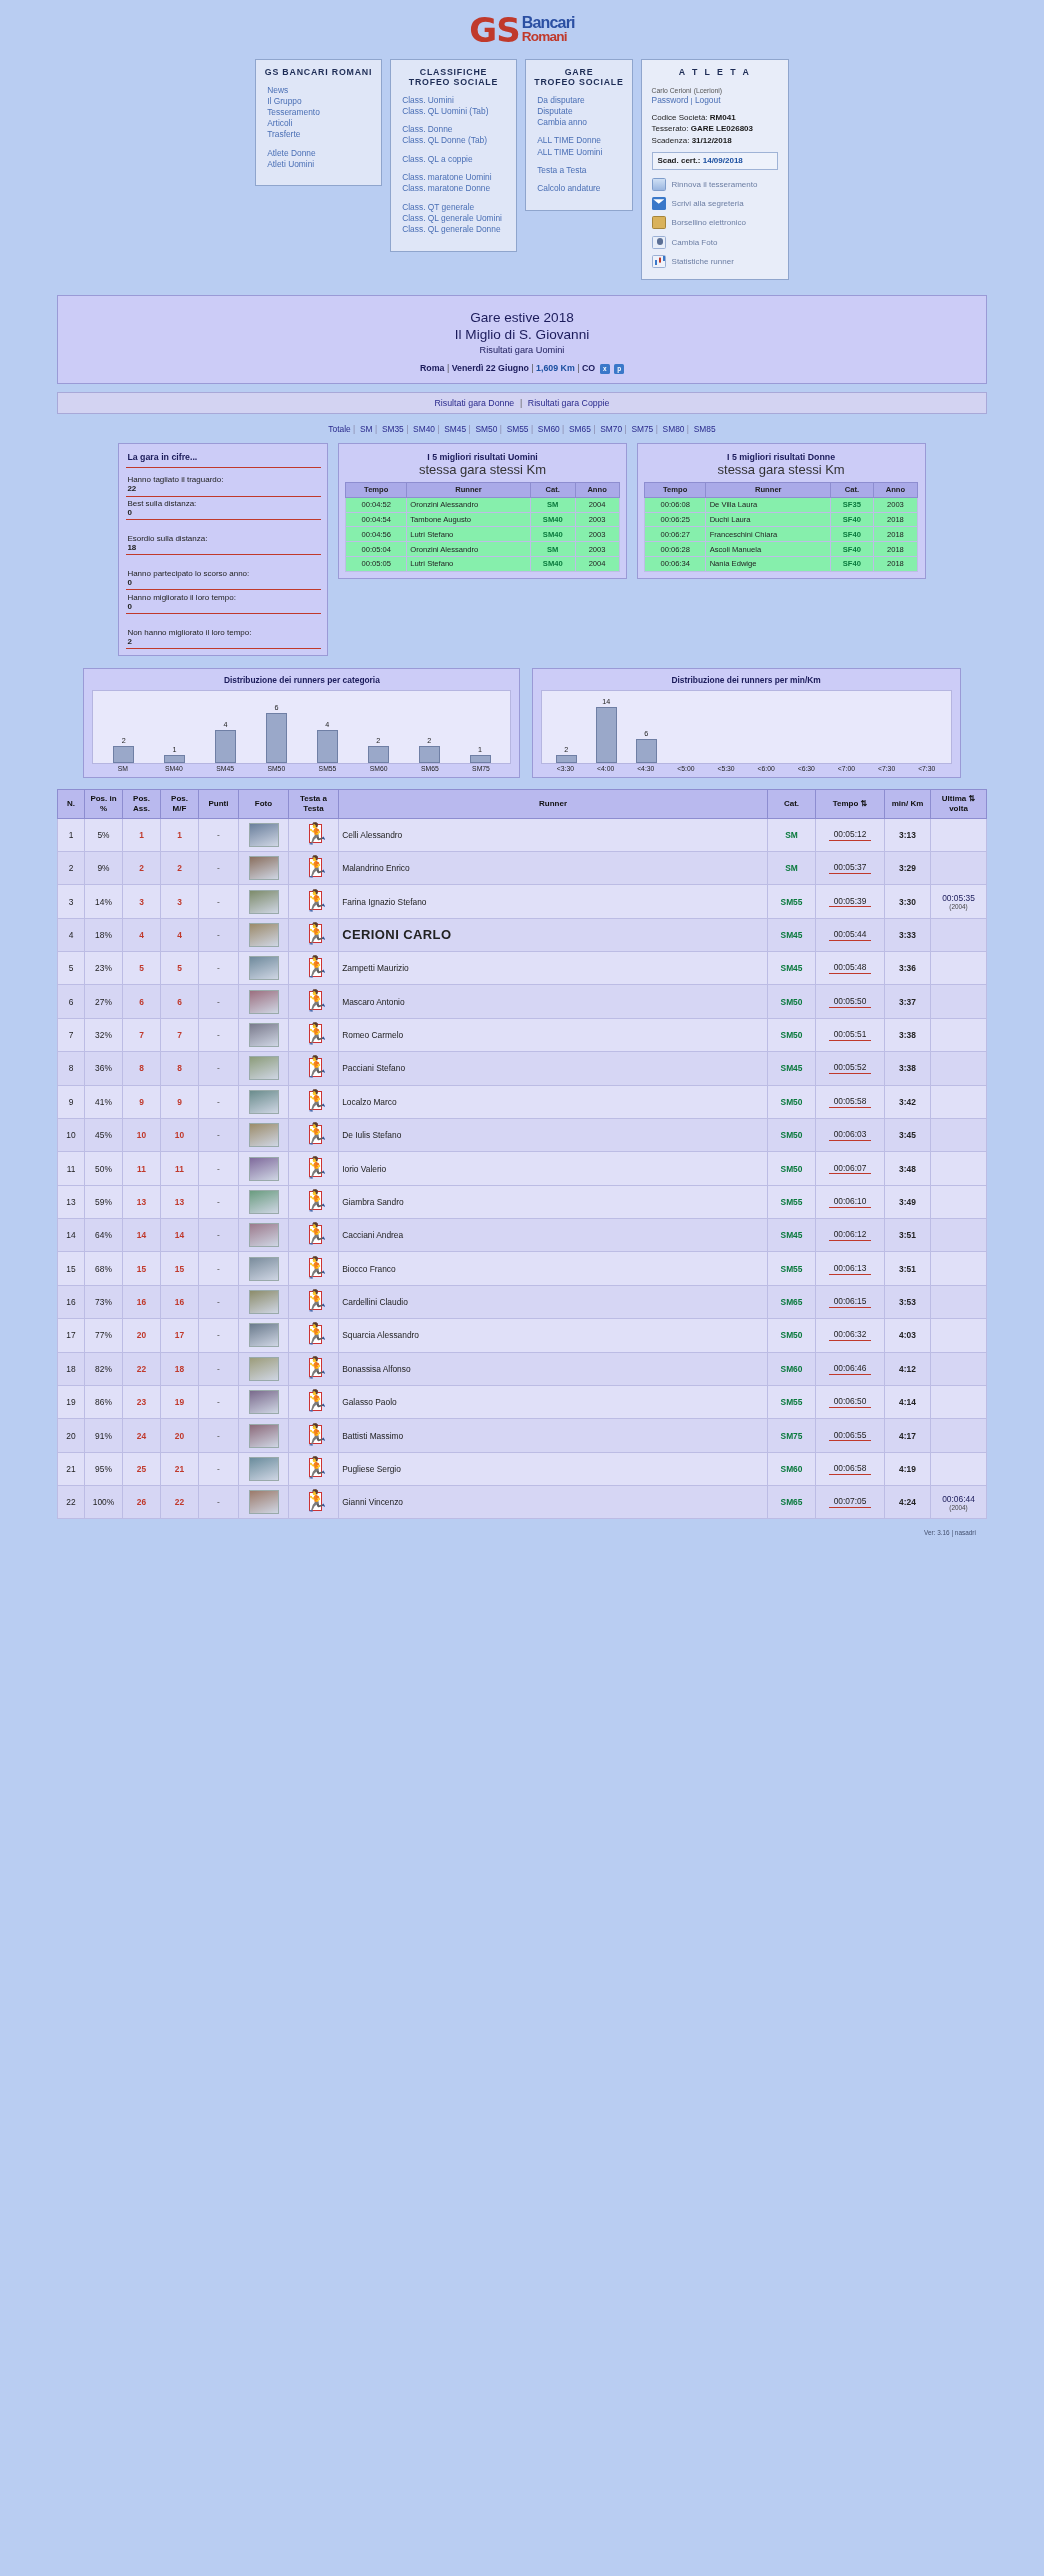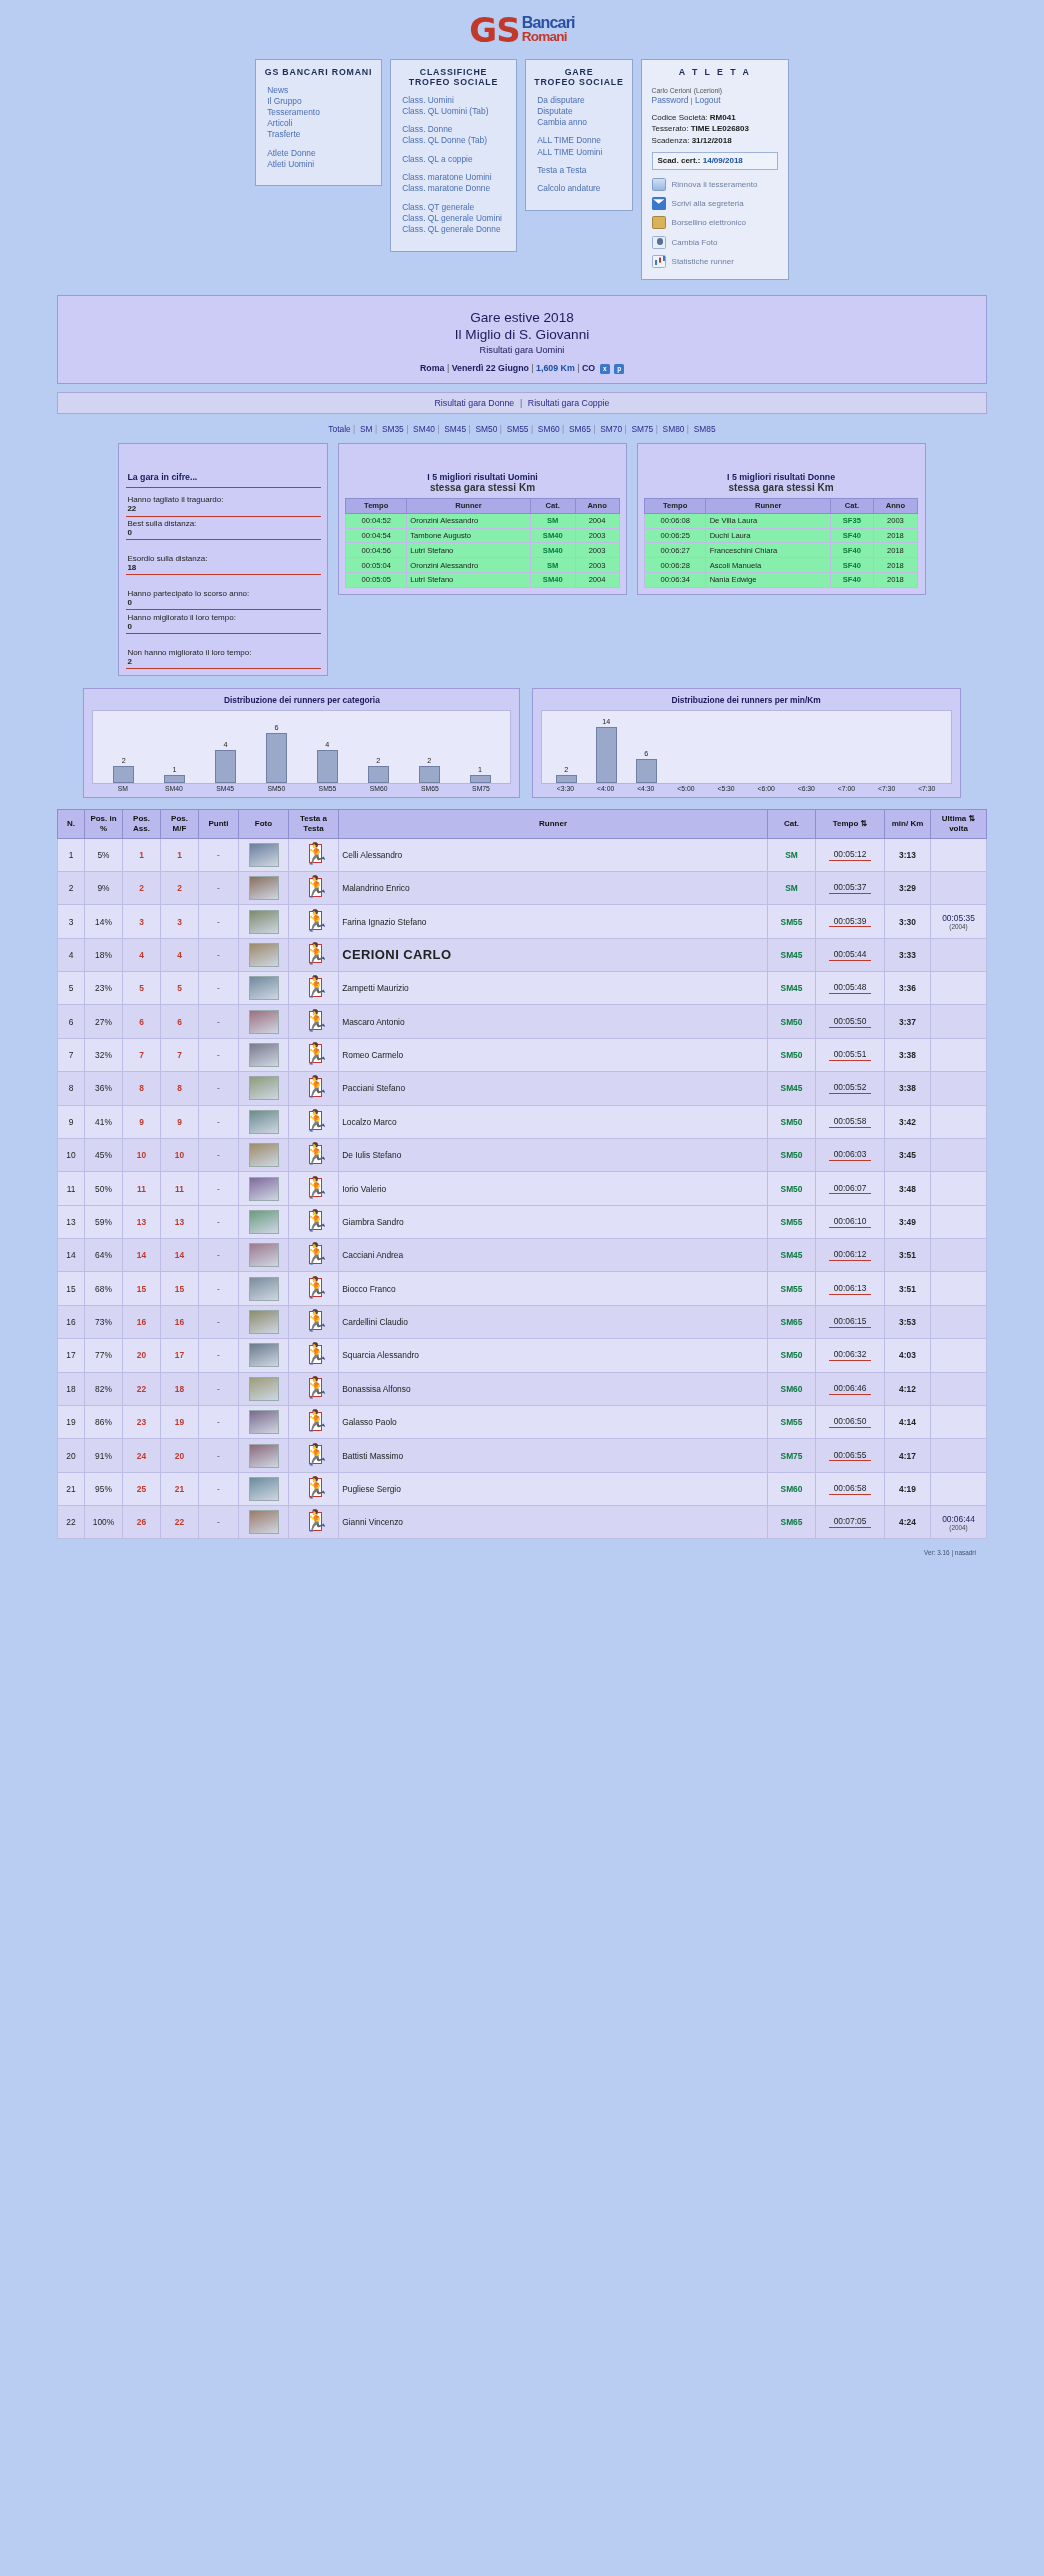--- a/index.html
+++ b/index.html
@@ -88,30 +88,30 @@
   .linkbar a { color:#2a2a8c; text-decoration:none; }
   .linkbar .sep { color:#666; margin: 0 3.2px;}
 
   .catbar { text-align:center; font-size:8.4px; color:#2a2a8c; padding: 3.2px 0 9.6px;}
   .catbar a { color:#2a2a8c; text-decoration:none; }
   .catbar .sep { color:#8888aa; margin:0 2.4px;}
 
   
   .stats { display:flex; gap:9.6px; justify-content:center; align-items:flex-start; margin-bottom: 11.2px;}
   .box { background:#ccccf7; border:0.8px solid #9a9ad6; padding:6.4px; }
-  .box .bt { font-size:8.8px; font-weight:bold; color:#1b1b5a; padding: 1.6px 1.6px 4.8px; margin-top: 20px; }
+  .box .bt { font-size:8.8px; font-weight:bold; color:#1b1b5a; padding: 1.6px 1.6px 4.8px; }
   .cifre { width: 210px; }
   .cifre .bt { border-bottom:0.8px solid #c0392b; margin-bottom:4.8px; }
   .cifre-row { display:flex; justify-content:space-between; font-size:8px; padding:2.4px 1.6px;
       border-bottom:0.8px solid #c0392b;flex-direction:column; }
   .cifre-row b { font-weight:bold;}
 
   .top5 { width: 289px; }
   .top5 .bt { text-align:center; font-weight:bold; }
-  .top5 .bt small { display:block; font-weight:bold; font-size:10px; color:#333; }
+  .top5 .bt small { display:block; font-weight:normal; font-size:13px; color:#333; }
   table.t5 { width:100%; border-collapse:collapse; font-size:7.6px; }
   table.t5 th { background:#aaaae8; border:0.8px solid #8d8dd0; padding:2.4px 3.2px; font-size:7.6px; }
   table.t5 td { border:0.8px solid #bdbde6; padding:2.4px 3.2px; background:#86efac; }
   table.t5 td.cat { color:#0a7a3d; font-weight:bold; text-align:center;}
   table.t5 td.tempo { text-align:center; }
   table.t5 td.anno { text-align:center; }
   table.t5 td.runner { }
 
   
   .charts { display:flex; gap:11.2px; justify-content:center; margin-bottom: 11.2px;}
@@ -241,21 +241,21 @@
       <div class="atl-links">
         <a>Password</a> |
         <a>Logout</a>
       </div>
       <div class="atl-row">
         <span>Codice Società:</span>
         <b>RM041</b>
       </div>
       <div class="atl-row">
         <span>Tesserato:</span>
-        <b>TIME LE026803</b>
+        <b>GARE LE026803</b>
       </div>
       <div class="atl-row">
         <span>Scadenza:</span>
         <b>31/12/2018</b>
       </div>
       <div class="scad">
         <span>Scad. cert.:</span>
         <span class="d">14/09/2018</span>
       </div>
       <div class="act">

